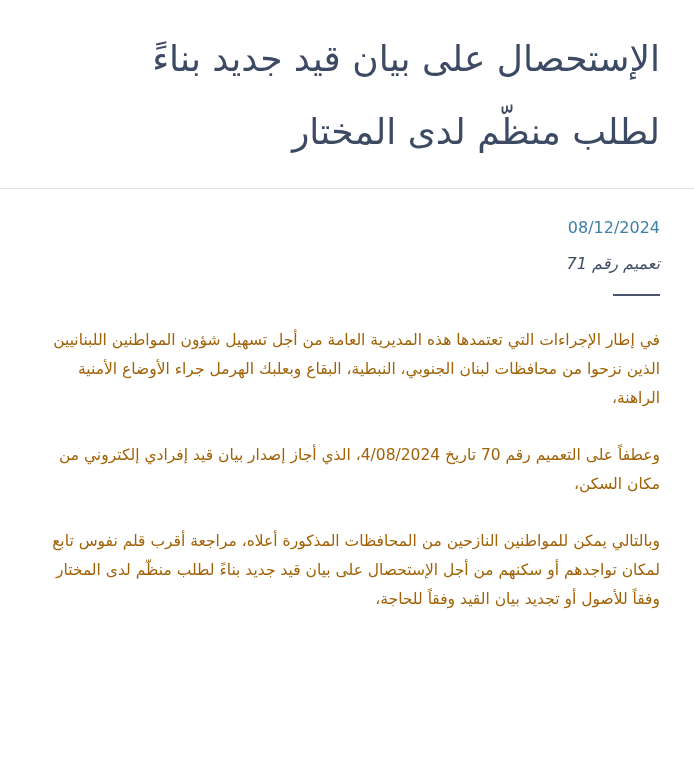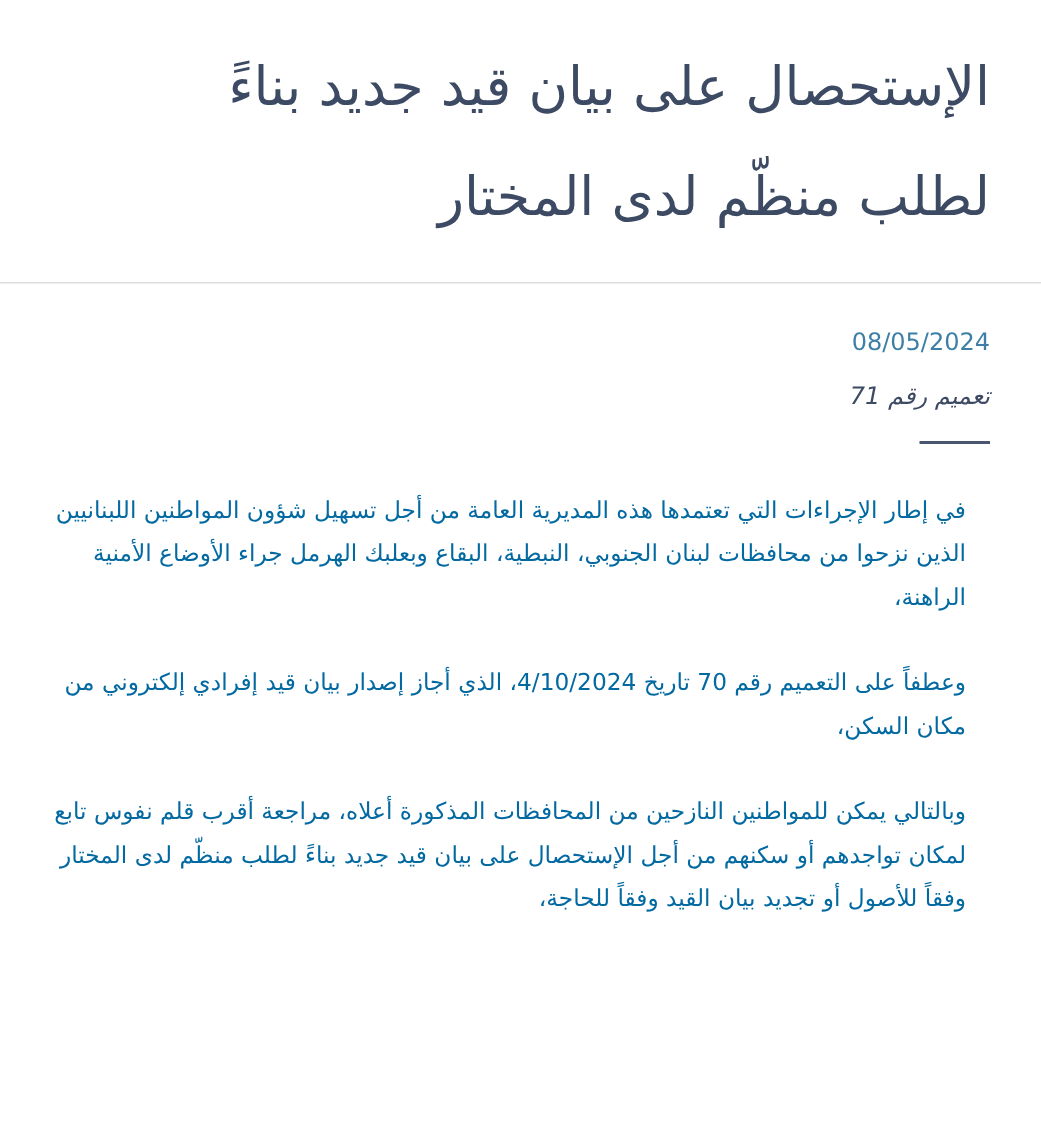--- a/index.html
+++ b/index.html
@@ -85,24 +85,24 @@
   
   .doc-body {
     box-sizing: border-box;
     padding: 22px 34px 0 34px;
     direction: rtl;
     text-align: right;
     flex: 1 1 auto;
   }
 
   .doc-para {
-    margin: 0 16px 28px 0;
+    margin: 0 0 28px 0;
     font-size: 15.5px;
     line-height: 29px;
-    color: #0369a1;
+    color: #a16207;
     font-weight: 400;
     direction: rtl;
   }
 
   .doc-para.is-bold {
     font-weight: 400;
   }
 
   .doc-para:last-child {
     margin-bottom: 0;
@@ -112,24 +112,24 @@
 <body>
 
 <div class="page">
 
   <header class="doc-header">
     <h1 class="doc-title">الإستحصال على بيان قيد جديد بناءً
 لطلب منظّم لدى المختار</h1>
   </header>
 
   <section class="doc-meta">
-    <span class="meta-date">08/05/2024</span>
+    <span class="meta-date">08/12/2024</span>
     <span class="meta-number">تعميم رقم 71</span>
     <hr class="meta-rule">
   </section>
 
   <main class="doc-body">
     <p class="doc-para">في إطار الإجراءات التي تعتمدها هذه المديرية العامة من أجل تسهيل شؤون المواطنين اللبنانيين الذين نزحوا من محافظات لبنان الجنوبي، النبطية، البقاع وبعلبك الهرمل جراء الأوضاع الأمنية الراهنة،</p>
-    <p class="doc-para">وعطفاً على التعميم رقم 70 تاريخ 4/10/2024، الذي أجاز إصدار بيان قيد إفرادي إلكتروني من مكان السكن،</p>
+    <p class="doc-para">وعطفاً على التعميم رقم 70 تاريخ 4/08/2024، الذي أجاز إصدار بيان قيد إفرادي إلكتروني من مكان السكن،</p>
     <p class="doc-para is-bold">وبالتالي يمكن للمواطنين النازحين من المحافظات المذكورة أعلاه، مراجعة أقرب قلم نفوس تابع لمكان تواجدهم أو سكنهم من أجل الإستحصال على بيان قيد جديد بناءً لطلب منظّم لدى المختار وفقاً للأصول أو تجديد بيان القيد وفقاً للحاجة،</p>
   </main>
 
 </div>
 
 </body></html>

